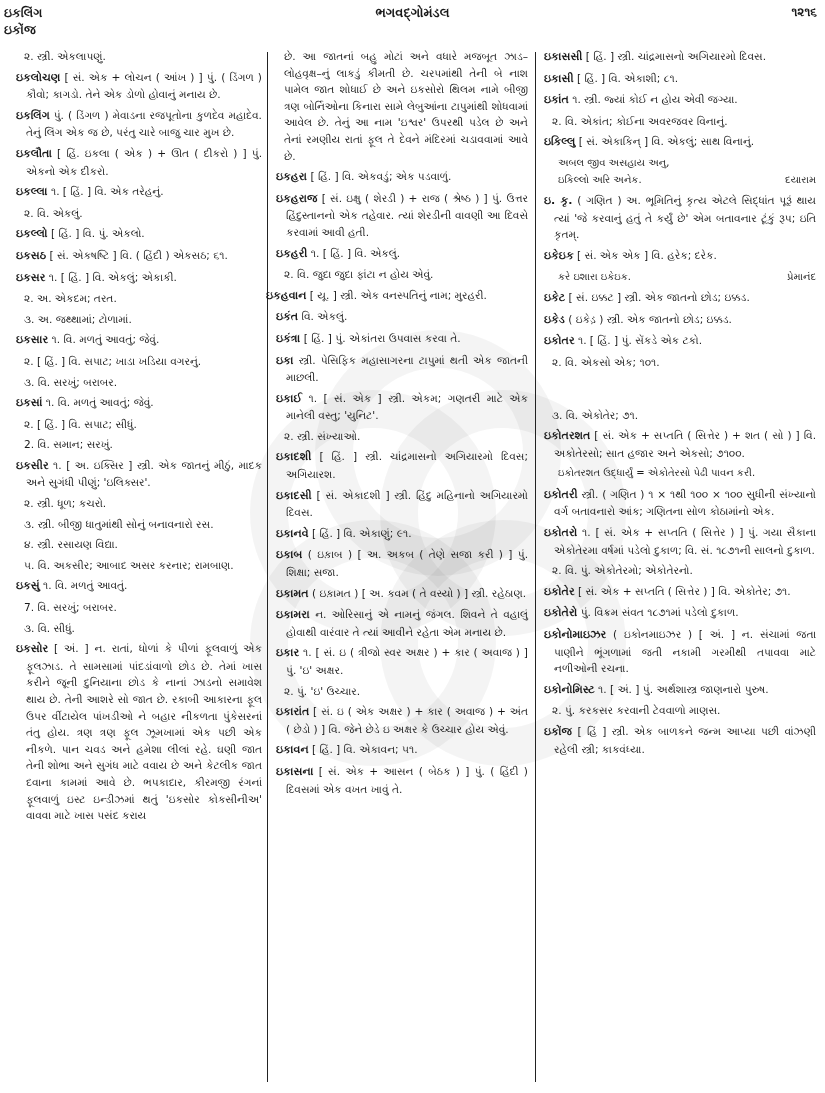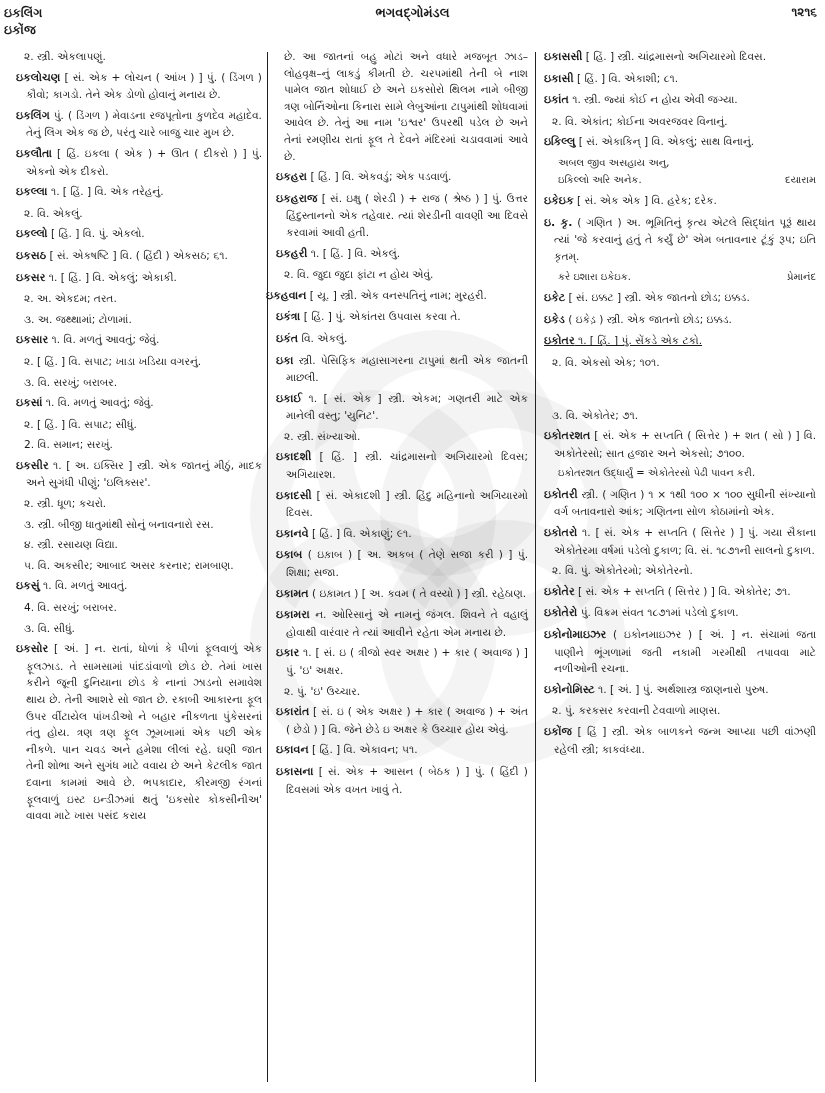--- a/index.html
+++ b/index.html
@@ -92,33 +92,33 @@
       <div class="entry sub" style="padding-left: 8px;"><span>૩. વિ. સરખું; બરાબર.</span></div>
       <div class="entry" style="padding-left: 10px;"><span class="hw">ઇકસાં</span><span> ૧. વિ. મળતું આવતું; જેવું.</span></div>
       <div class="entry sub" style="padding-left: 8px;"><span>૨. [ હિં. ] વિ. સપાટ; સીધું.</span></div>
       <div class="entry sub" style="padding-left: 8px;"><span>2. વિ. સમાન; સરખું.</span></div>
       <div class="entry" style="padding-left: 10px;"><span class="hw">ઇકસીર</span><span> ૧. [ અ. ઇક્સિર ] સ્ત્રી. એક જાતનું મીઠું, માદક અને સુગંધી પીણું; 'ઇલિક્સર'.</span></div>
       <div class="entry sub" style="padding-left: 8px;"><span>૨. સ્ત્રી. ધૂળ; કચરો.</span></div>
       <div class="entry sub" style="padding-left: 8px;"><span>૩. સ્ત્રી. બીજી ધાતુમાંથી સોનું બનાવનારો રસ.</span></div>
       <div class="entry sub" style="padding-left: 8px;"><span>૪. સ્ત્રી. રસાયણ વિદ્યા.</span></div>
       <div class="entry sub" style="padding-left: 8px;"><span>૫. વિ. અકસીર; આબાદ અસર કરનાર; રામબાણ.</span></div>
       <div class="entry" style="padding-left: 10px;"><span class="hw">ઇકસું</span><span> ૧. વિ. મળતું આવતું.</span></div>
-      <div class="entry sub" style="padding-left: 8px;"><span>4. વિ. સરખું; બરાબર.</span></div>
+      <div class="entry sub" style="padding-left: 8px;"><span>7. વિ. સરખું; બરાબર.</span></div>
       <div class="entry sub" style="padding-left: 8px;"><span>૩. વિ. સીધું.</span></div>
       <div class="entry" style="padding-left: 10px;"><span class="hw">ઇકસોર</span><span> [ અં. ] ન. રાતાં, ધોળાં કે પીળાં ફૂલવાળું એક ફૂલઝાડ. તે સામસામાં પાંદડાંવાળો છોડ છે. તેમાં ખાસ કરીને જૂની દુનિયાના છોડ કે નાનાં ઝાડનો સમાવેશ થાય છે. તેની આશરે સો જાત છે. રકાબી આકારના ફૂલ ઉપર વીંટાયેલ પાંખડીઓ ને બહાર નીકળતા પુંકેસરનાં તંતુ હોય. ત્રણ ત્રણ ફૂલ ઝૂમખામાં એક પછી એક નીકળે. પાન ચવડ અને હમેશા લીલાં રહે. ઘણી જાત તેની શોભા અને સુગંધ માટે વવાય છે અને કેટલીક જાત દવાના કામમાં આવે છે. ભપકાદાર, કીરમજી રંગનાં ફૂલવાળું ઇસ્ટ ઇન્ડીઝમાં થતું 'ઇકસોર કોકસીનીઅ' વાવવા માટે ખાસ પસંદ કરાય</span></div>
     </div>
   <div class="col col-2">
       <div class="entry sub" style="padding-left: 8px;"><span>છે. આ જાતનાં બહુ મોટાં અને વધારે મજબૂત ઝાડ–લોહવૃક્ષ–નું લાકડું કીમતી છે. ચરપમાંથી તેની બે નાશ પામેલ જાત શોધાઈ છે અને ઇકસોરો થિલમ નામે બીજી ત્રણ બોર્નિઓના કિનારા સામે લેબુઆંના ટાપુમાંથી શોધવામાં આવેલ છે. તેનું આ નામ 'ઇશ્વર' ઉપરથી પડેલ છે અને તેનાં રમણીય રાતાં ફૂલ તે દેવને મંદિરમાં ચડાવવામાં આવે છે.</span></div>
       <div class="entry" style="padding-left: 10px;"><span class="hw">ઇકહરા</span><span> [ હિં. ] વિ. એકવડું; એક પડવાળું.</span></div>
       <div class="entry" style="padding-left: 10px;"><span class="hw">ઇકહરાજ</span><span> [ સં. ઇક્ષુ ( શેરડી ) + રાજ ( શ્રેષ્ઠ ) ] પું. ઉત્તર હિંદુસ્તાનનો એક તહેવાર. ત્યાં શેરડીની વાવણી આ દિવસે કરવામાં આવી હતી.</span></div>
       <div class="entry" style="padding-left: 10px;"><span class="hw">ઇકહરી</span><span> ૧. [ હિં. ] વિ. એકલું.</span></div>
       <div class="entry sub" style="padding-left: 8px;"><span>૨. વિ. જુદા જુદા ફાંટા ન હોય એવું.</span></div>
       <div class="entry" style="padding-left: 0;"><span class="hw">ઇકહવાન</span><span> [ યૂ. ] સ્ત્રી. એક વનસ્પતિનું નામ; મુરહરી.</span></div>
+      <div class="entry" style="padding-left: 10px;"><span class="hw">ઇકંત</span><span> વિ. એકલું.</span></div>
       <div class="entry" style="padding-left: 10px;"><span class="hw">ઇકંત્રા</span><span> [ હિં. ] પું. એકાંતરા ઉપવાસ કરવા તે.</span></div>
-      <div class="entry" style="padding-left: 10px;"><span class="hw">ઇકંત</span><span> વિ. એકલું.</span></div>
       <div class="entry" style="padding-left: 10px;"><span class="hw">ઇકા</span><span> સ્ત્રી. પેસિફિક મહાસાગરના ટાપુમાં થતી એક જાતની માછલી.</span></div>
       <div class="entry" style="padding-left: 10px;"><span class="hw">ઇકાઈ</span><span> ૧. [ સં. એક ] સ્ત્રી. એકમ; ગણતરી માટે એક માનેલી વસ્તુ; 'યુનિટ'.</span></div>
       <div class="entry sub" style="padding-left: 8px;"><span>૨. સ્ત્રી. સંખ્યાઓ.</span></div>
       <div class="entry" style="padding-left: 10px;"><span class="hw">ઇકાદશી</span><span> [ હિં. ] સ્ત્રી. ચાંદ્રમાસનો અગિયારમો દિવસ; અગિયારશ.</span></div>
       <div class="entry" style="padding-left: 10px;"><span class="hw">ઇકાદસી</span><span> [ સં. એકાદશી ] સ્ત્રી. હિંદુ મહિનાનો અગિયારમો દિવસ.</span></div>
       <div class="entry" style="padding-left: 10px;"><span class="hw">ઇકાનવે</span><span> [ હિં. ] વિ. એકાણું; ૯૧.</span></div>
       <div class="entry" style="padding-left: 10px;"><span class="hw">ઇકાબ</span><span> ( ઇક઼ાબ ) [ અ. અકબ ( તેણે સજા કરી ) ] પું. શિક્ષા; સજા.</span></div>
       <div class="entry" style="padding-left: 10px;"><span class="hw">ઇકામત</span><span> ( ઇક઼ામત ) [ અ. કવમ ( તે વસ્યો ) ] સ્ત્રી. રહેઠાણ.</span></div>
       <div class="entry" style="padding-left: 10px;"><span class="hw">ઇકામરા</span><span> ન. ઓરિસાનું એ નામનું જંગલ. શિવને તે વહાલું હોવાથી વારંવાર તે ત્યાં આવીને રહેતા એમ મનાય છે.</span></div>
       <div class="entry" style="padding-left: 10px;"><span class="hw">ઇકાર</span><span> ૧. [ સં. ઇ ( ત્રીજો સ્વર અક્ષર ) + કાર ( અવાજ ) ] પું. 'ઇ' અક્ષર.</span></div>
@@ -131,29 +131,29 @@
       <div class="entry" style="padding-left: 10px;"><span class="hw">ઇકાસસી</span><span> [ હિં. ] સ્ત્રી. ચાંદ્રમાસનો અગિયારમો દિવસ.</span></div>
       <div class="entry" style="padding-left: 10px;"><span class="hw">ઇકાસી</span><span> [ હિં. ] વિ. એકાશી; ૮૧.</span></div>
       <div class="entry" style="padding-left: 10px;"><span class="hw">ઇકાંત</span><span> ૧. સ્ત્રી. જ્યાં કોઈ ન હોય એવી જગ્યા.</span></div>
       <div class="entry sub" style="padding-left: 8px;"><span>૨. વિ. એકાંત; કોઈના અવરજવર વિનાનું.</span></div>
       <div class="entry" style="padding-left: 10px;"><span class="hw">ઇકિલ્લુ</span><span> [ સં. એકાકિન્ ] વિ. એકલું; સાથ વિનાનું.</span></div>
       <div class="quote">
         <div>અબલ જીવ અસહાય અનુ,</div>
         <span class="author">દયારામ</span>
         <div>ઇકિલ્લો અરિ અનેક.</div>
       </div>
+      <div class="entry" style="padding-left: 10px;"><span class="hw">ઇ. કૃ.</span><span> ( ગણિત ) અ. ભૂમિતિનું કૃત્ય એટલે સિદ્ધાંત પૂરૂં થાય ત્યાં 'જે કરવાનું હતું તે કર્યું છે' એમ બતાવનાર ટૂંકું રૂપ; ઇતિ કૃતમ્.</span></div>
       <div class="entry" style="padding-left: 10px;"><span class="hw">ઇકેઇક</span><span> [ સં. એક એક ] વિ. હરેક; દરેક.</span></div>
-      <div class="entry" style="padding-left: 10px;"><span class="hw">ઇ. કૃ.</span><span> ( ગણિત ) અ. ભૂમિતિનું કૃત્ય એટલે સિદ્ધાંત પૂરૂં થાય ત્યાં 'જે કરવાનું હતું તે કર્યું છે' એમ બતાવનાર ટૂંકું રૂપ; ઇતિ કૃતમ્.</span></div>
       <div class="quote">
         <span class="author">પ્રેમાનંદ</span>
         <div>કરે ઇશારા ઇકેઇક.</div>
       </div>
       <div class="entry" style="padding-left: 10px;"><span class="hw">ઇકેટ</span><span> [ સં. ઇક્કટ ] સ્ત્રી. એક જાતનો છોડ; ઇક્કડ.</span></div>
       <div class="entry" style="padding-left: 10px;"><span class="hw">ઇકેડ</span><span> ( ઇકેડ઼ ) સ્ત્રી. એક જાતનો છોડ; ઇક્કડ.</span></div>
-      <div class="entry" style="padding-left: 10px; text-decoration: underline;"><span class="hw">ઇકોતર</span><span> ૧. [ હિં. ] પું. સેંકડે એક ટકો.</span></div>
+      <div class="entry" style="padding-left: 10px;"><span class="hw">ઇકોતર</span><span> ૧. [ હિં. ] પું. સેંકડે એક ટકો.</span></div>
       <div class="entry sub" style="padding-left: 8px;"><span>૨. વિ. એકસો એક; ૧૦૧.</span></div>
       <div class="entry sub" style="padding-left: 8px; margin-top: 36px;"><span>૩. વિ. એકોતેર; ૭૧.</span></div>
       <div class="entry" style="padding-left: 10px;"><span class="hw">ઇકોતરશત</span><span> [ સં. એક + સપ્તતિ ( સિત્તેર ) + શત ( સો ) ] વિ. અકોતેરસો; સાત હજાર અને એકસો; ૭૧૦૦.</span></div>
       <div class="quote">
         <div>ઇકોતરશત ઉદ્ધાર્યું = એકોતેરસો પેઢી પાવન કરી.</div>
       </div>
       <div class="entry" style="padding-left: 10px;"><span class="hw">ઇકોતરી</span><span> સ્ત્રી. ( ગણિત ) ૧ × ૧થી ૧૦૦ × ૧૦૦ સુધીની સંખ્યાનો વર્ગ બતાવનારો આંક; ગણિતના સોળ કોઠામાંનો એક.</span></div>
       <div class="entry" style="padding-left: 10px;"><span class="hw">ઇકોતરો</span><span> ૧. [ સં. એક + સપ્તતિ ( સિત્તેર ) ] પું. ગયા સૈકાના એકોતેરમા વર્ષમાં પડેલો દુકાળ; વિ. સં. ૧૮૭૧ની સાલનો દુકાળ.</span></div>
       <div class="entry sub" style="padding-left: 8px;"><span>૨. વિ. પું. એકોતેરમો; એકોતેરનો.</span></div>
       <div class="entry" style="padding-left: 10px;"><span class="hw">ઇકોતેર</span><span> [ સં. એક + સપ્તતિ ( સિત્તેર ) ] વિ. એકોતેર; ૭૧.</span></div>

